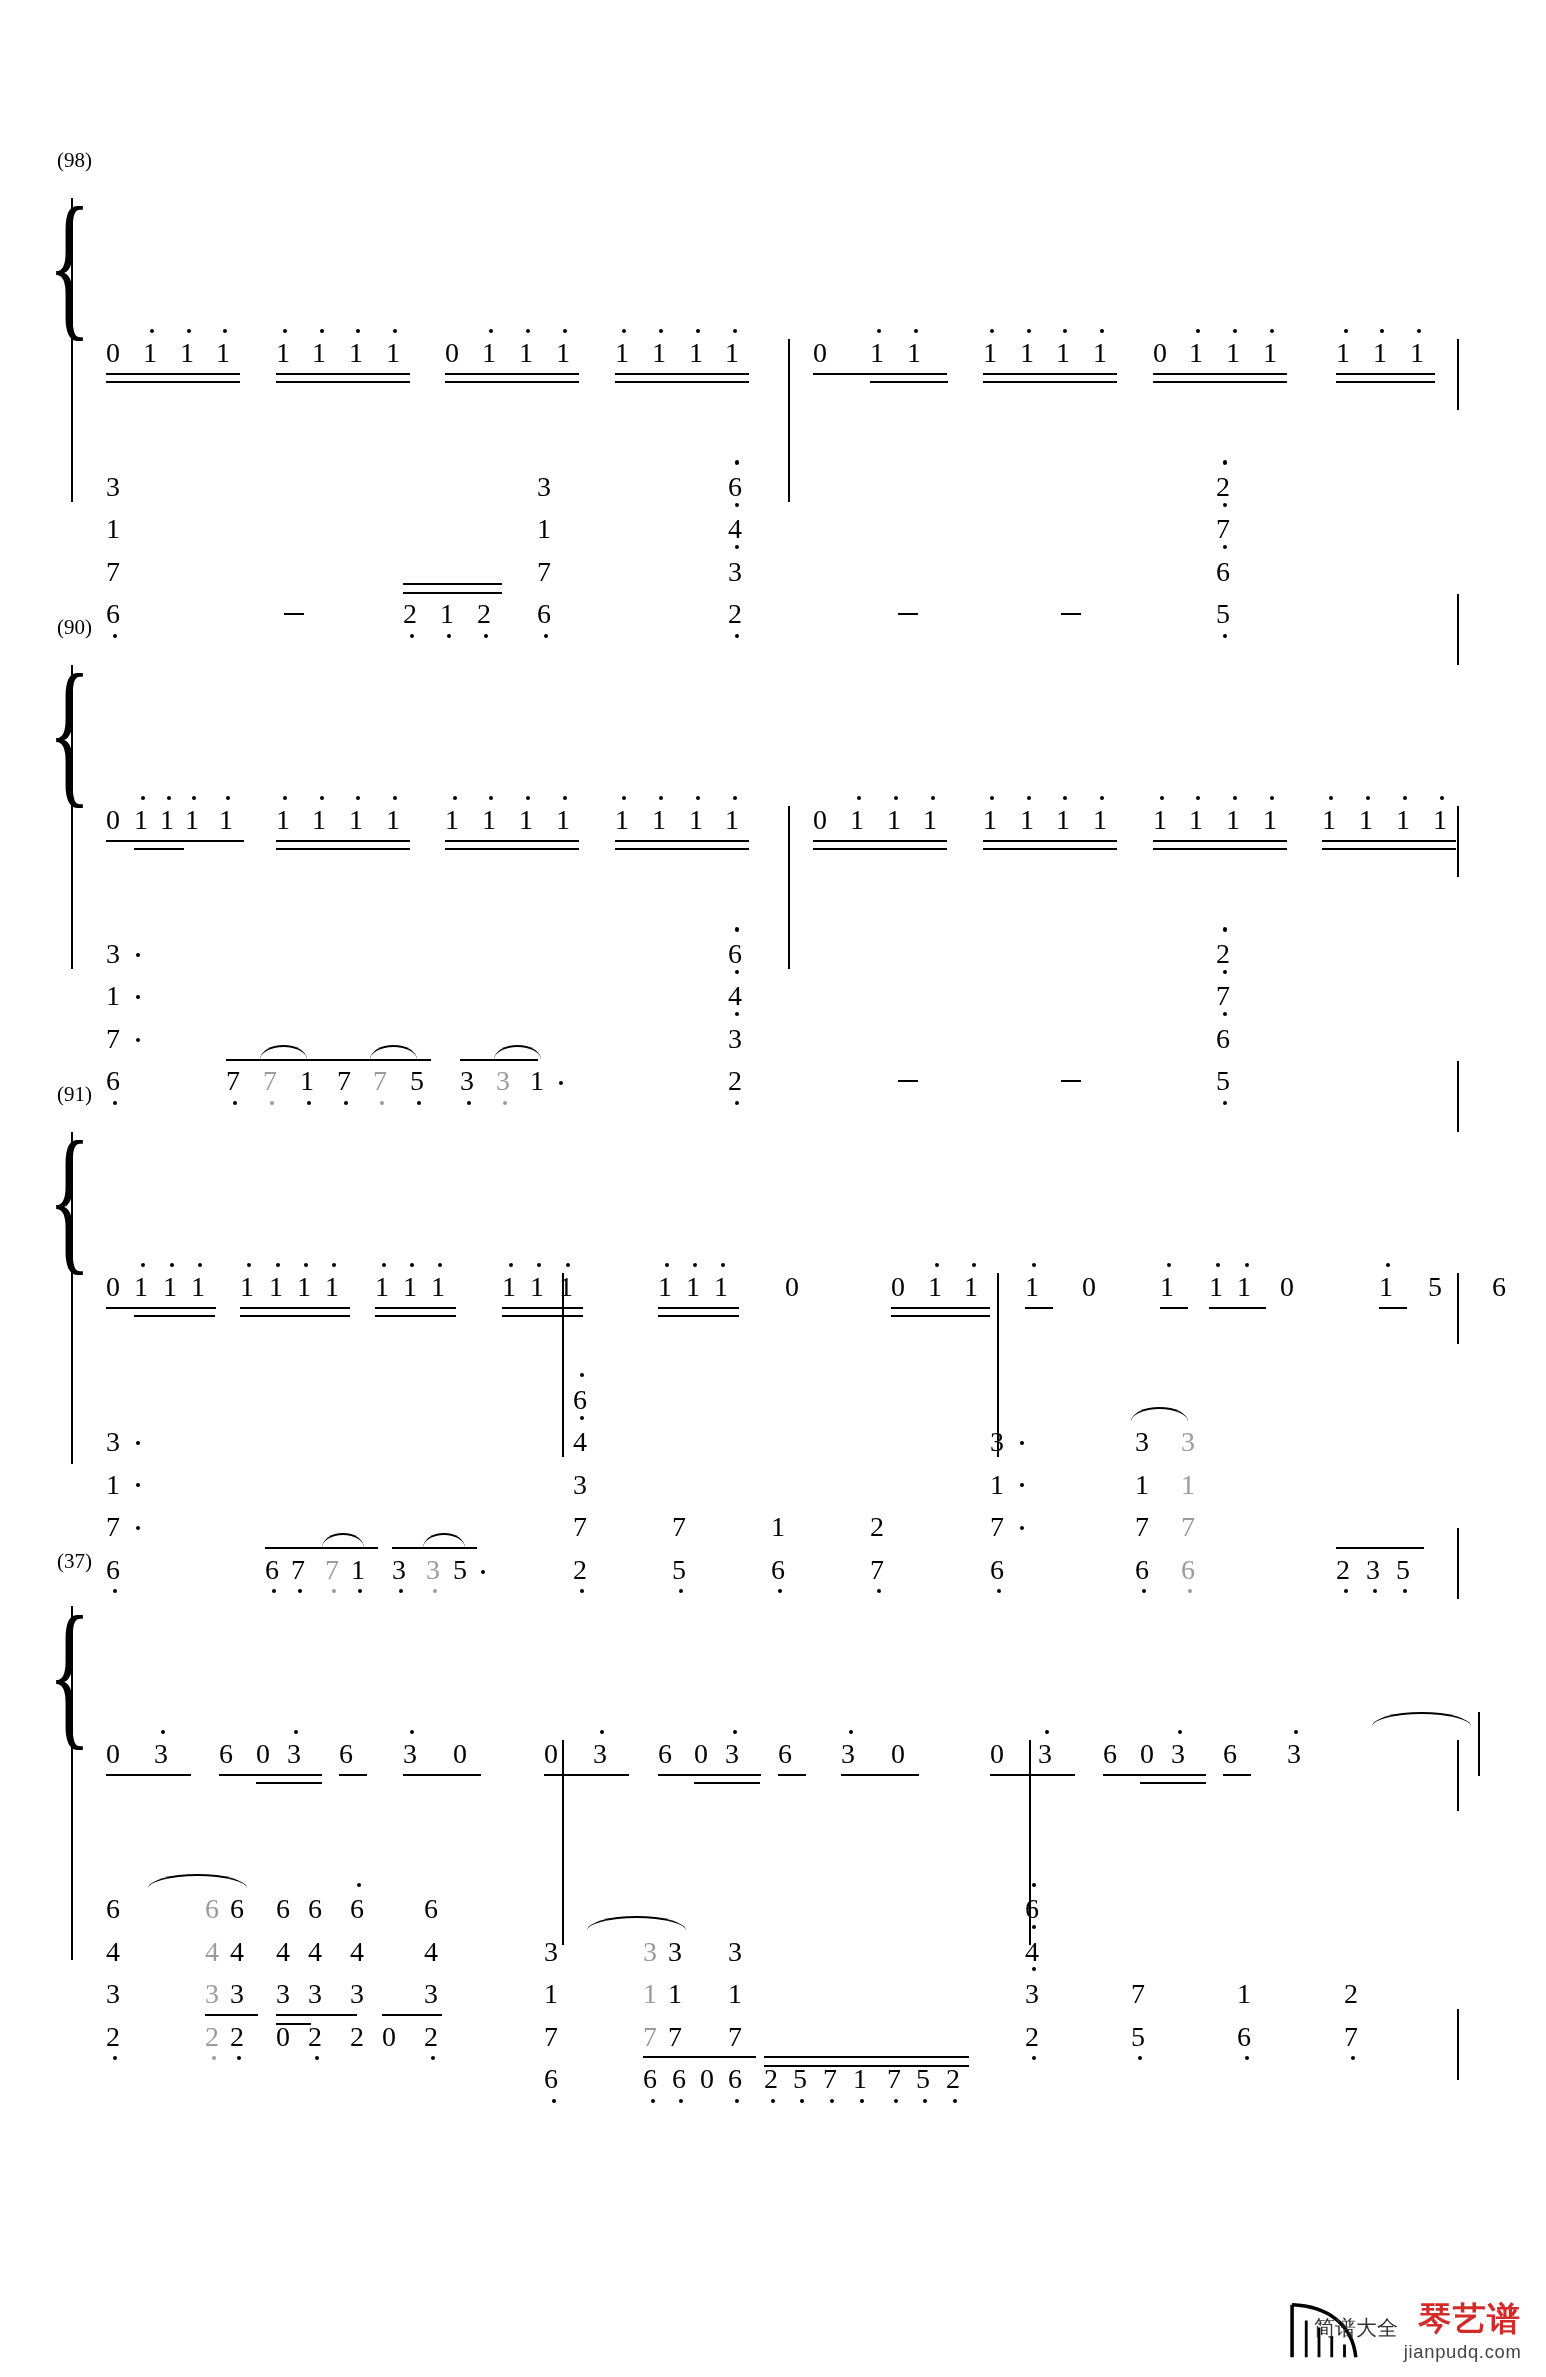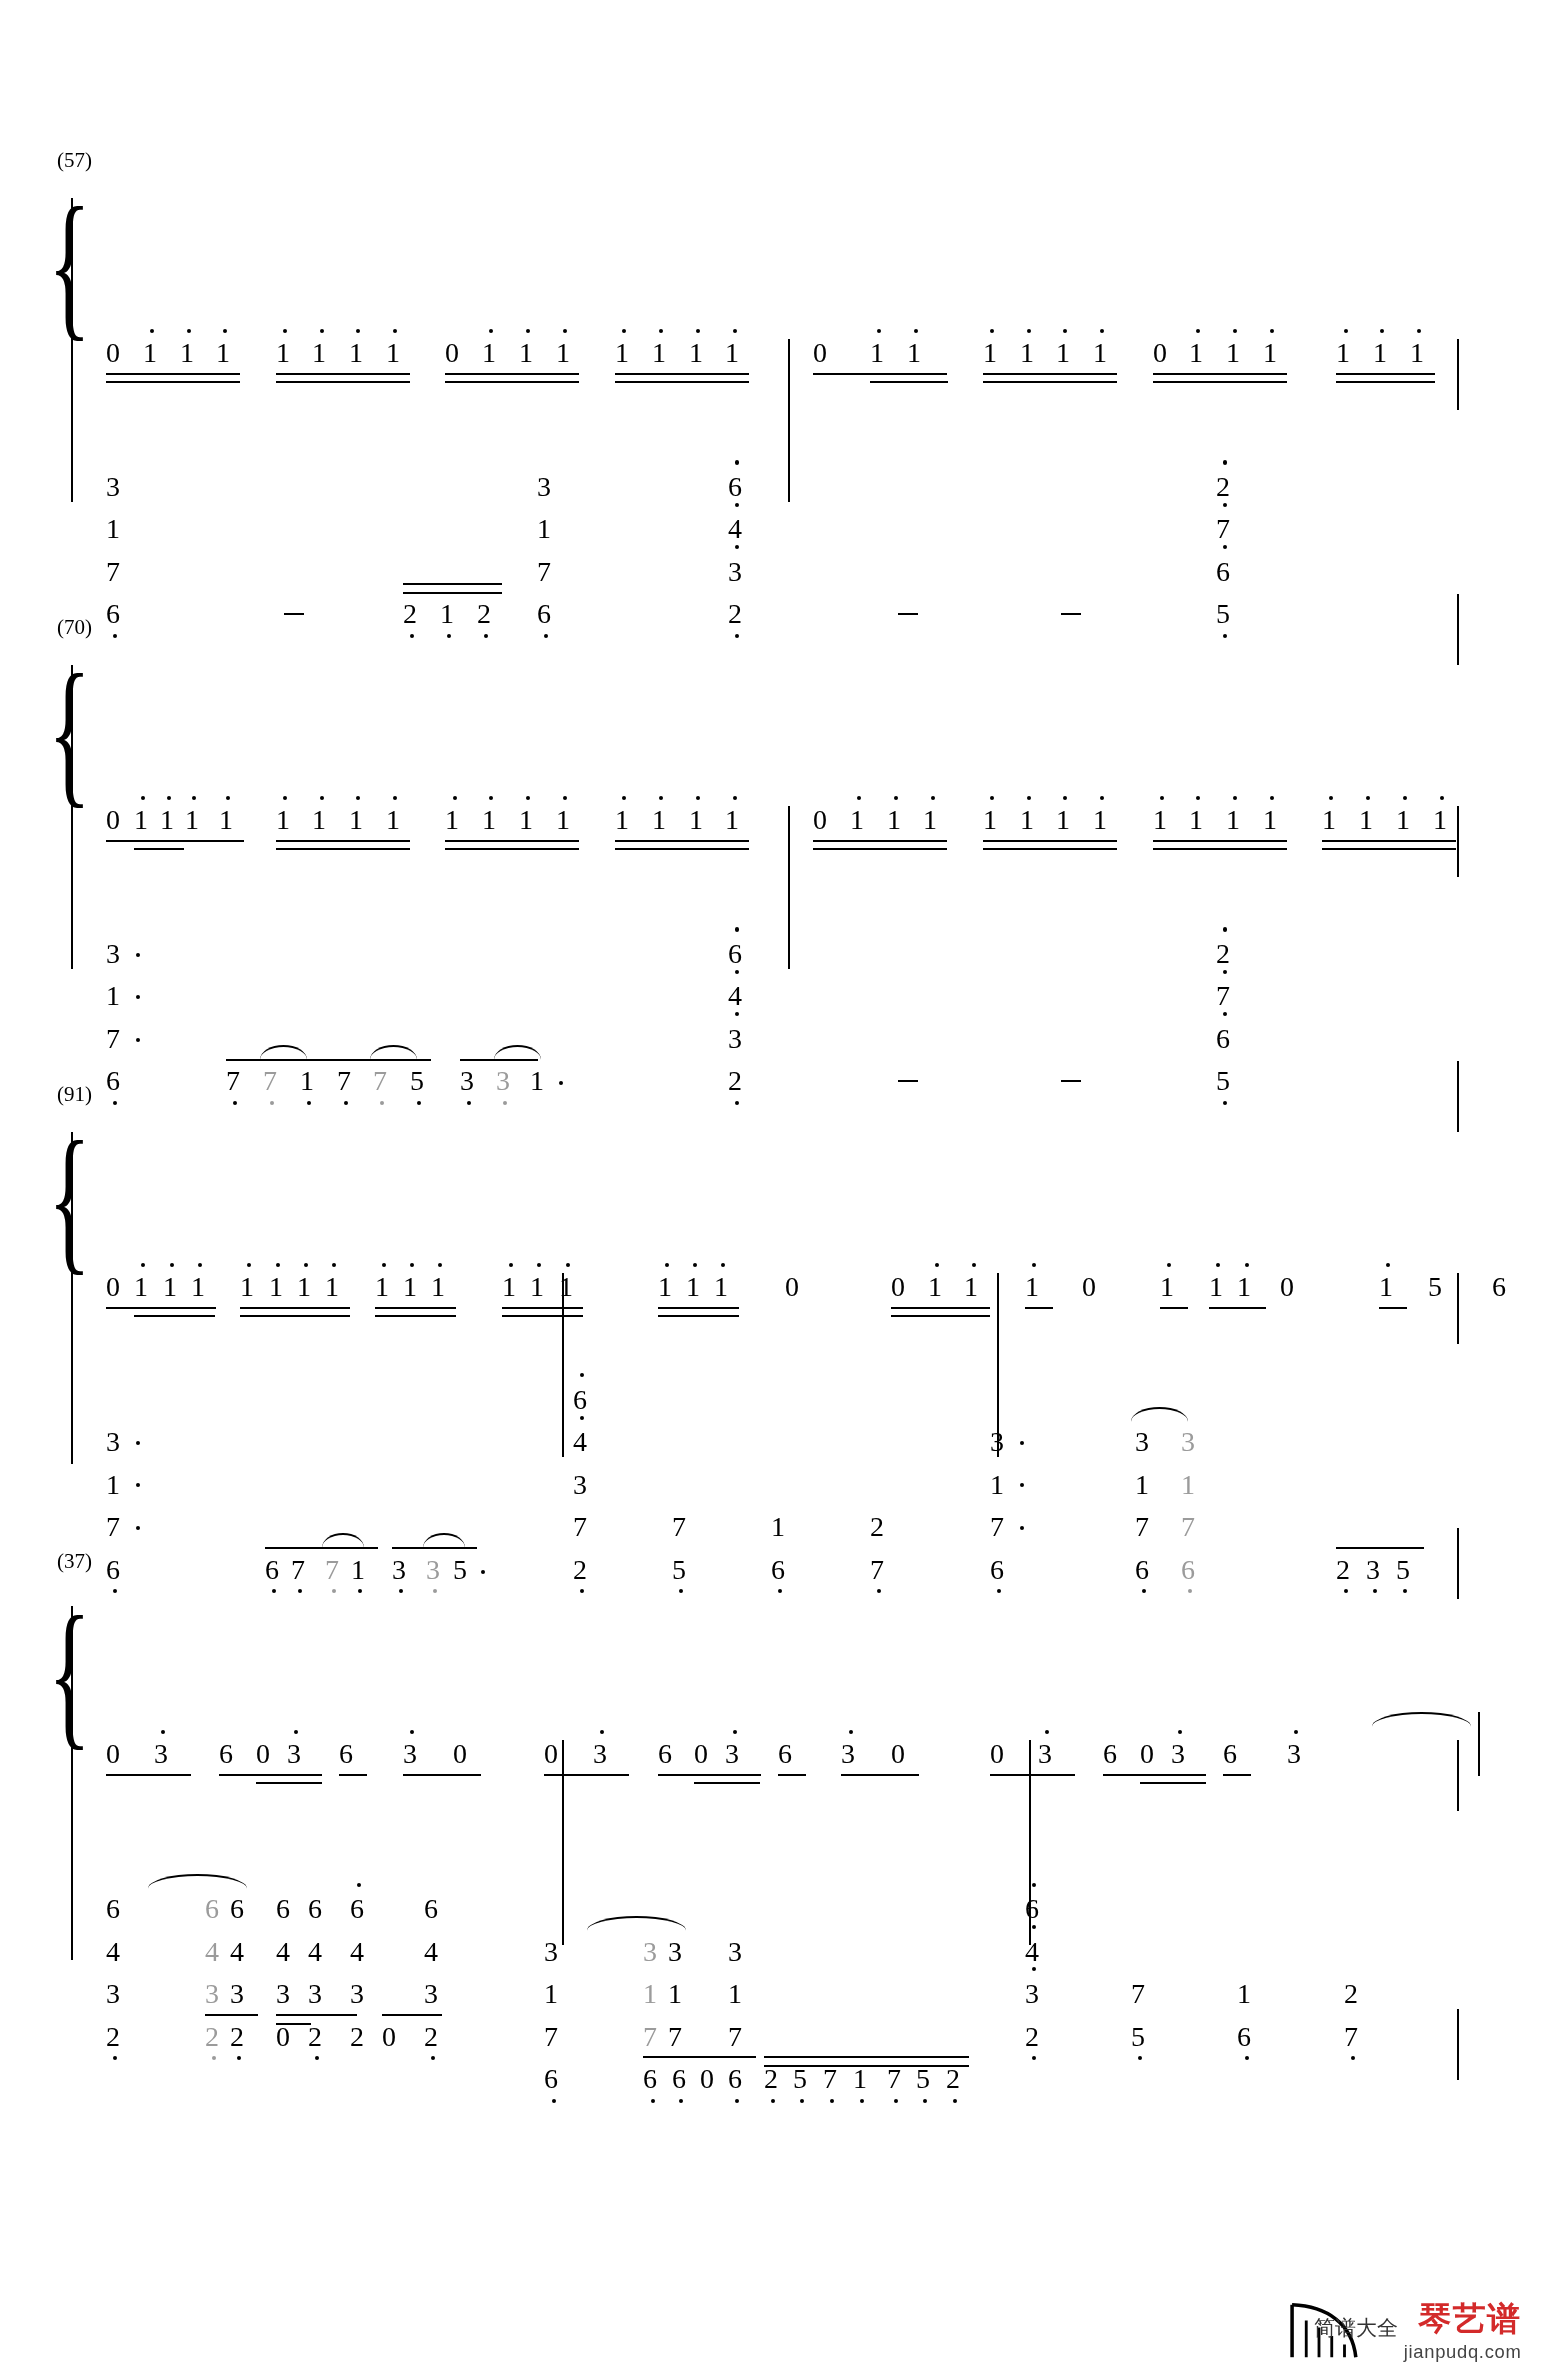--- a/index.html
+++ b/index.html
@@ -95,21 +95,21 @@
     right:177px;bottom:14px;
     width:85px;height:64px;
   }
 </style>
 </head>
 <body>
 
 <div class="sheet">
 
   <div class="system" style="top:141px;height:396px;">
-    <span class="measure-label" style="left:57px;top:7px;">(57)</span>
+    <span class="measure-label" style="left:57px;top:7px;">(98)</span>
 
     <span class="brace" style="left:48px;top:42px;">{</span>
     <div class="barline" style="left:71px;top:57px;height:304px;"></div>
 
     <div class="row" style="left:106px;top:198px;">
       <span class="n" style="left:0px;">0</span>
       <span class="n" style="left:37px;">1</span>
         <span class="dot" style="left:44px;top:-10px;"></span>
       <span class="n" style="left:74px;">1</span>
         <span class="dot" style="left:81px;top:-10px;"></span>
@@ -234,21 +234,21 @@
       <span class="n" style="left:1110px;top:127px;">5</span>
         <span class="dot" style="left:1117px;top:161px;"></span>
     </div>
 
     <div class="barline" style="left:788px;top:198px;height:163px;"></div>
     <div class="barline" style="left:1457px;top:198px;height:71px;"></div>
     <div class="barline" style="left:1457px;top:453px;height:71px;"></div>
   </div>
 
   <div class="system" style="top:608px;height:396px;">
-    <span class="measure-label" style="left:57px;top:7px;">(70)</span>
+    <span class="measure-label" style="left:57px;top:7px;">(90)</span>
 
     <span class="brace" style="left:48px;top:42px;">{</span>
     <div class="barline" style="left:71px;top:57px;height:304px;"></div>
 
     <div class="row" style="left:106px;top:198px;">
       <span class="n" style="left:0px;">0</span>
       <span class="n" style="left:28px;">1</span>
         <span class="dot" style="left:35px;top:-10px;"></span>
       <span class="n" style="left:54px;">1</span>
         <span class="dot" style="left:61px;top:-10px;"></span>

